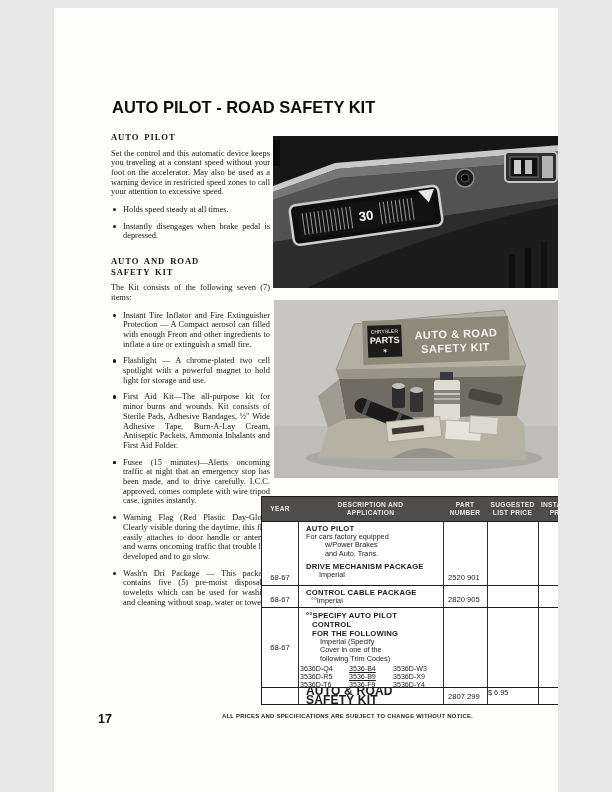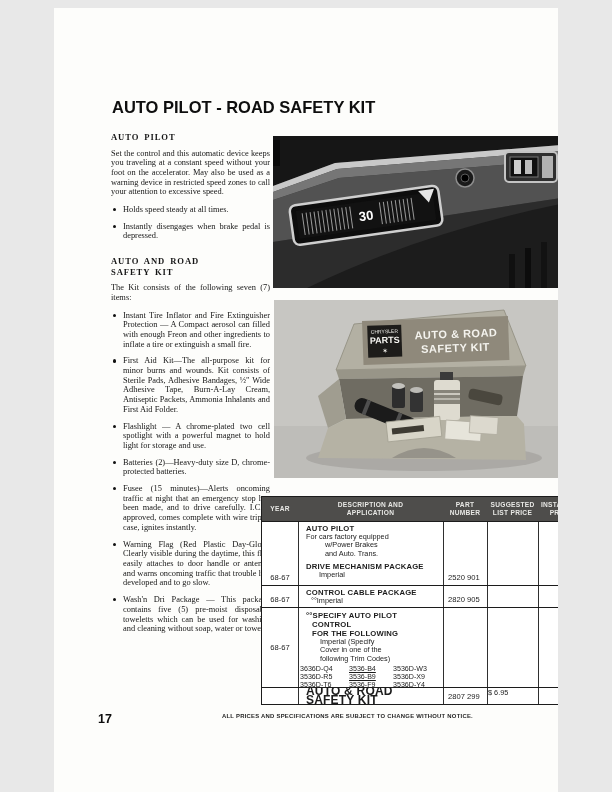--- a/index.html
+++ b/index.html
@@ -65,23 +65,23 @@
     <ul class="blist">
       <li><span class="bdot"></span><span>Holds speed steady at all times.</span></li>
       <li><span class="bdot"></span><span>Instantly disengages when brake pedal is depressed.</span></li>
     </ul>
     <div class="secgap"></div>
     <div class="sechead" style="margin-bottom:0;">AUTO AND ROAD</div>
     <div class="sechead">SAFETY KIT</div>
     <p>The Kit consists of the following seven (7) items:</p>
     <ul class="blist">
       <li><span class="bdot"></span><span>Instant Tire Inflator and Fire Extinguisher Protection — A Compact aerosol can filled with enough Freon and other ingredients to inflate a tire or extinguish a small fire.</span></li>
+      <li><span class="bdot"></span><span>Flashlight — A chrome-plated two cell spotlight with a powerful magnet to hold light for storage and use.</span></li>
       <li><span class="bdot"></span><span>First Aid Kit—The all-purpose kit for minor burns and wounds. Kit consists of Sterile Pads, Adhesive Bandages, ½" Wide Adhesive Tape, Burn-A-Lay Cream, Antiseptic Packets, Ammonia Inhalants and First Aid Folder.</span></li>
-      <li><span class="bdot"></span><span>Flashlight — A chrome-plated two cell spotlight with a powerful magnet to hold light for storage and use.</span></li>
-      <li><span class="bdot"></span><span>Batteries (2)—Heavy-duty size D, chrome-protected batteries.</span></li>
+      <li><span class="bdot"></span></li>
       <li><span class="bdot"></span><span>Fusee (15 minutes)—Alerts oncoming traffic at night that an emergency stop has been made, and to drive carefully. I.C.C. approved, comes complete with wire tripod case, ignites instantly.</span></li>
       <li><span class="bdot"></span><span>Warning Flag (Red Plastic Day-Glo—Clearly visible during the daytime, this flag easily attaches to door handle or antenna and warns oncoming traffic that trouble has developed and to go slow.</span></li>
       <li><span class="bdot"></span><span>Wash'n Dri Package — This package contains five (5) pre-moist disposable toweletts which can be used for washing and cleaning without soap, water or towel.</span></li>
     </ul>
   </div>
 
   <div class="photo1">
     <svg viewBox="0 0 288 152">
       <rect width="288" height="152" fill="#3e3e3e"></rect>
       <polygon points="0,0 288,0 288,9 62,27 0,50" fill="#161616"></polygon>

